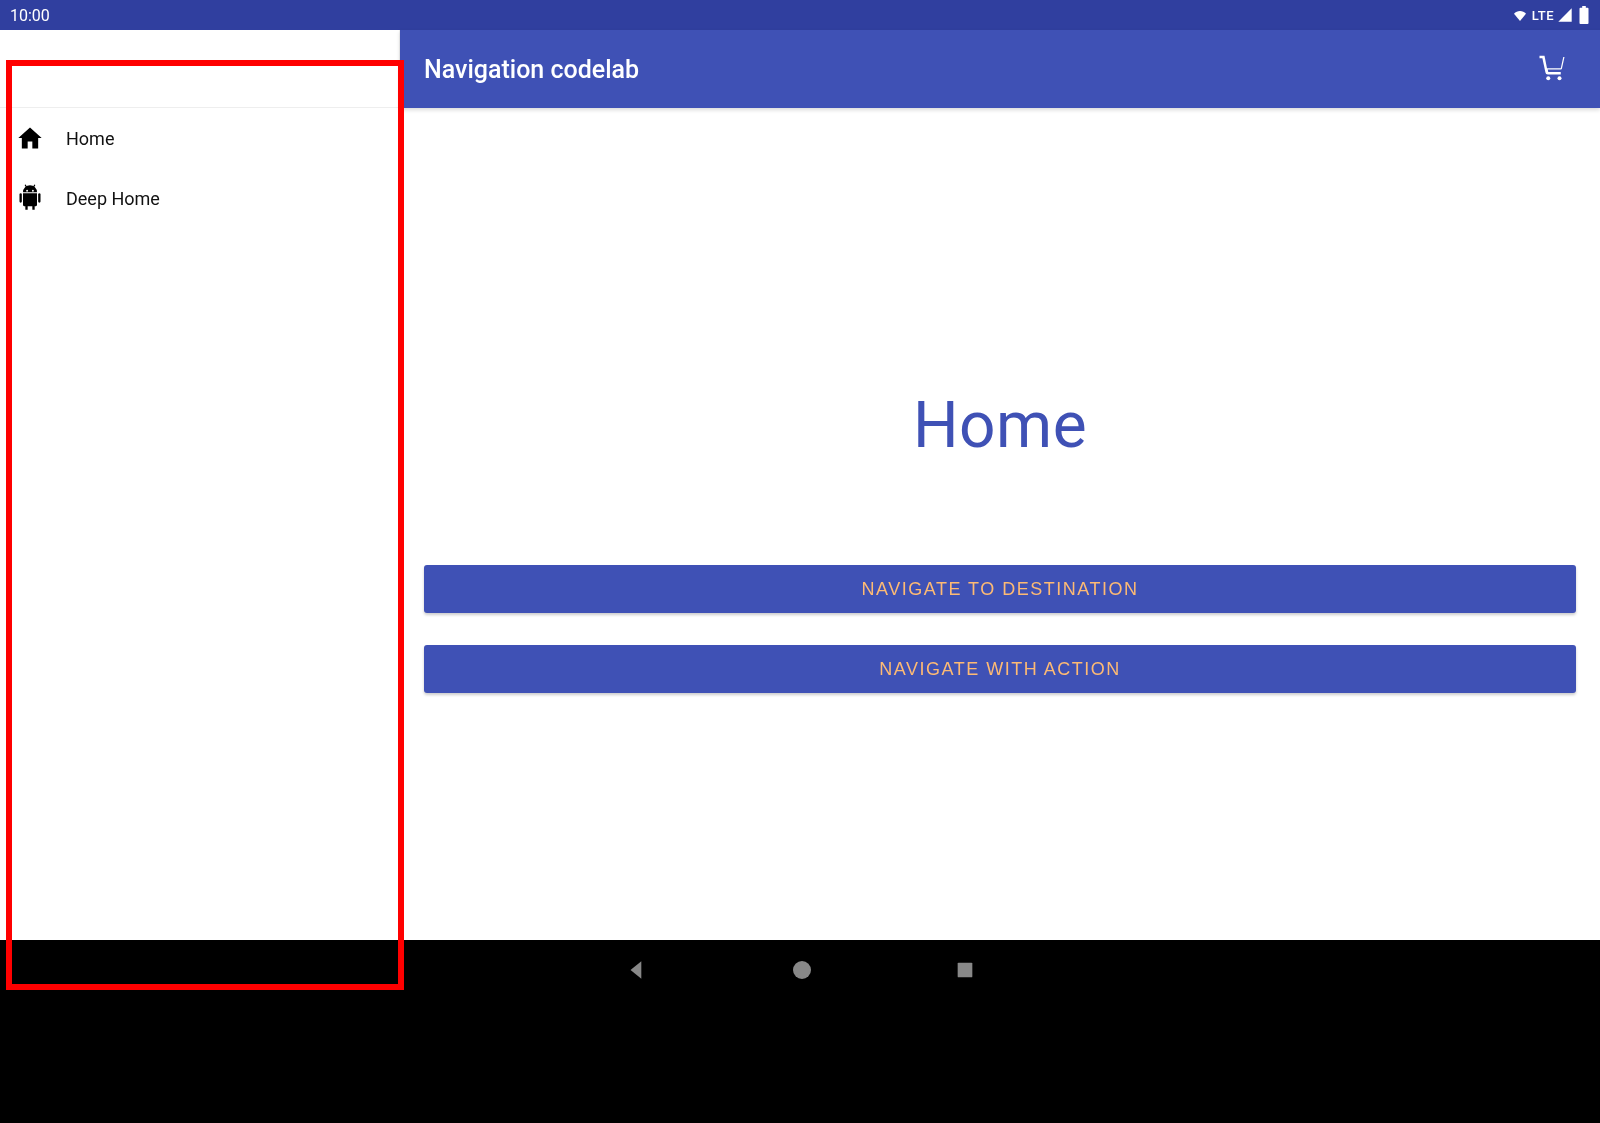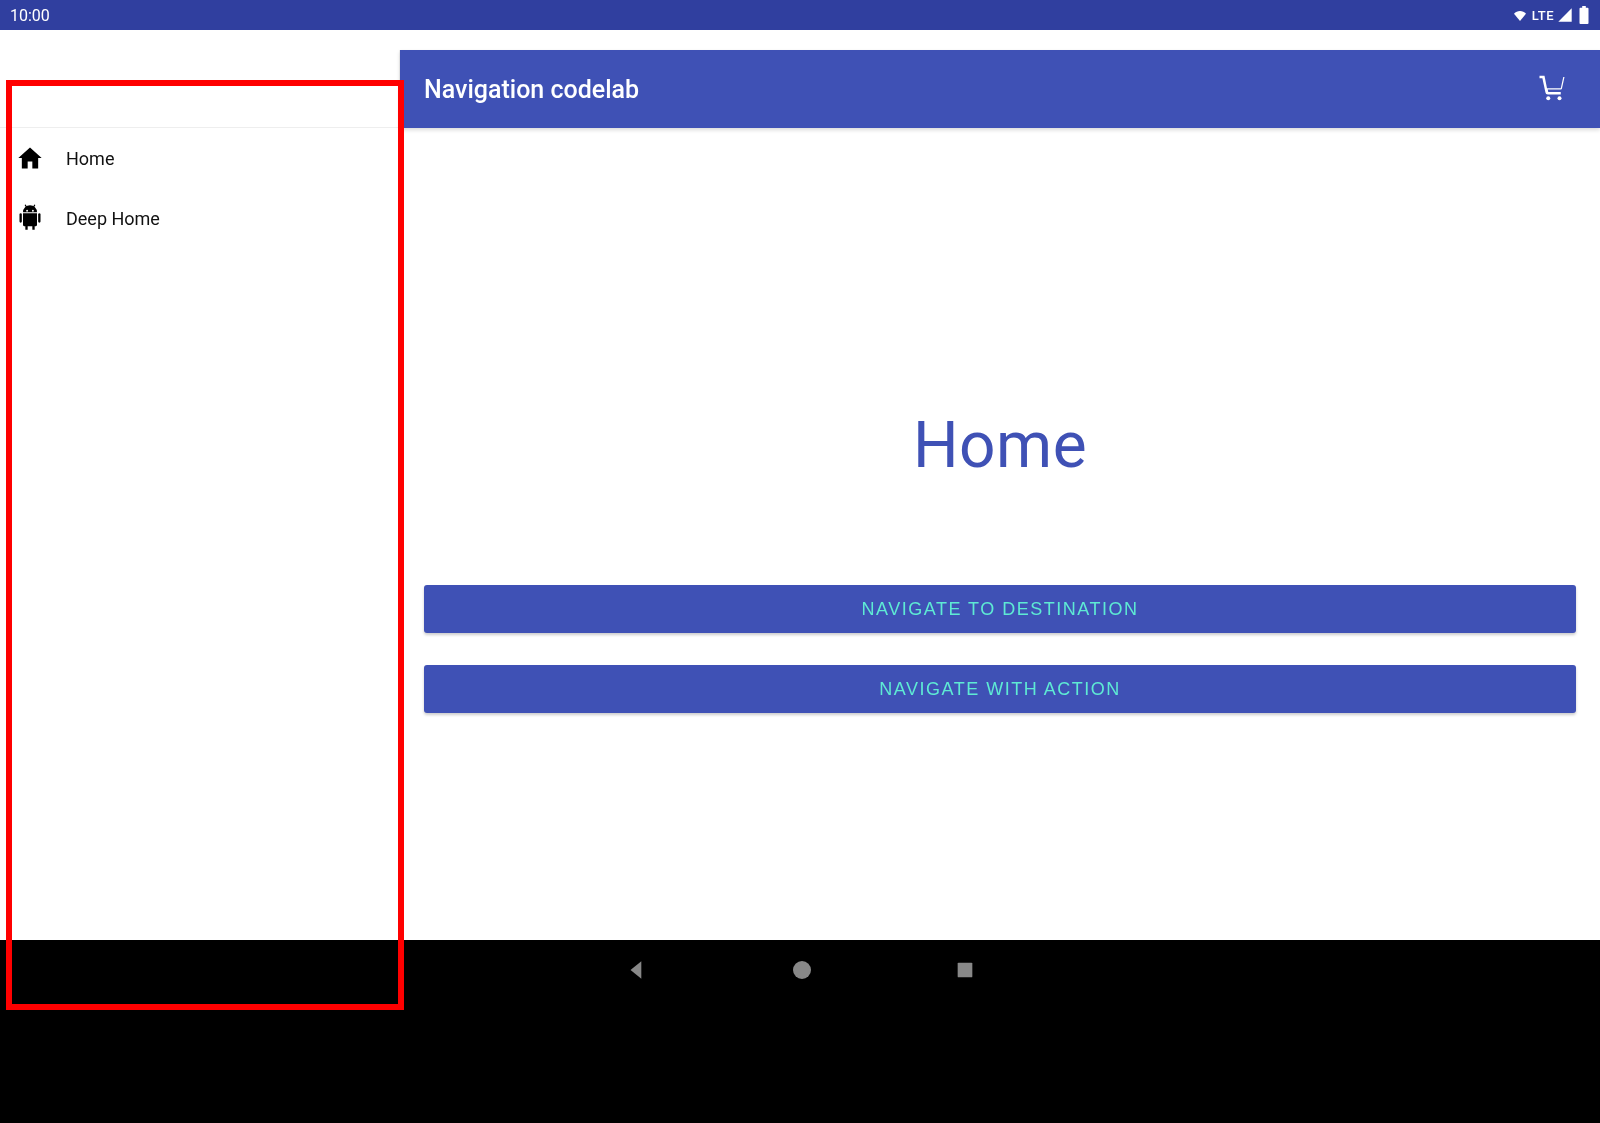--- a/index.html
+++ b/index.html
@@ -12,21 +12,20 @@
     position:relative;
     overflow:hidden;
   }
   .device {
     position:absolute;
     left:0; top:0;
     width:1600px; height:1000px;
     background:#fff;
     display:flex;
     flex-direction:column;
-    gap:20px;
   }
   .statusbar {
     height:30px;
     background:#303F9F;
     color:#fff;
     display:flex;
     align-items:center;
     padding:0 10px;
     font-size:16px;
   }
@@ -107,21 +106,21 @@
     font-weight:400;
     color:#3F51B5;
     letter-spacing:0.5px;
   }
   .btn {
     margin-top:32px;
     width:100%;
     max-width:none;
     height:48px;
     background:#3F51B5;
-    color:#5eead4;
+    color:#fdba74;
     border:none;
     border-radius:3px;
     font-size:18px;
     font-weight:500;
     letter-spacing:1.5px;
     cursor:pointer;
     box-shadow:0 2px 3px rgba(0,0,0,.2);
   }
   .btn + .btn { }
   .buttons-wrap { width:100%; padding:0; margin-top:70px; }

